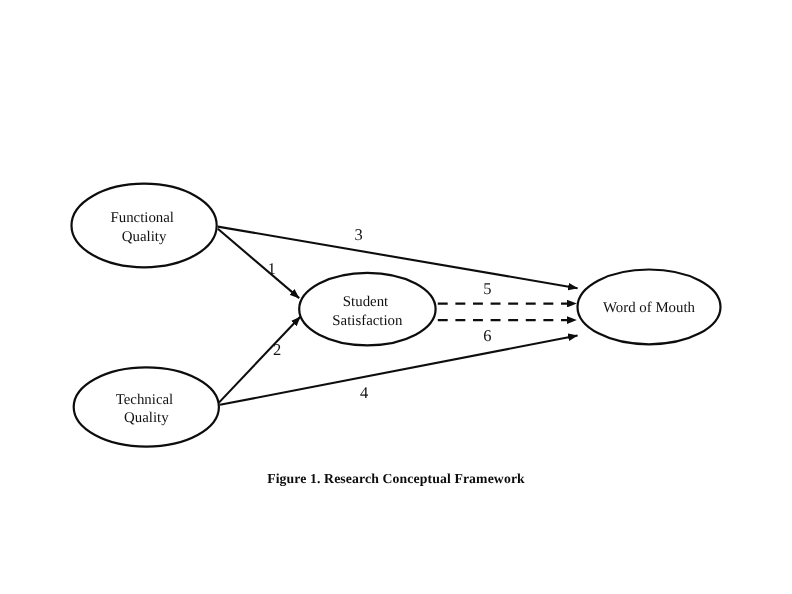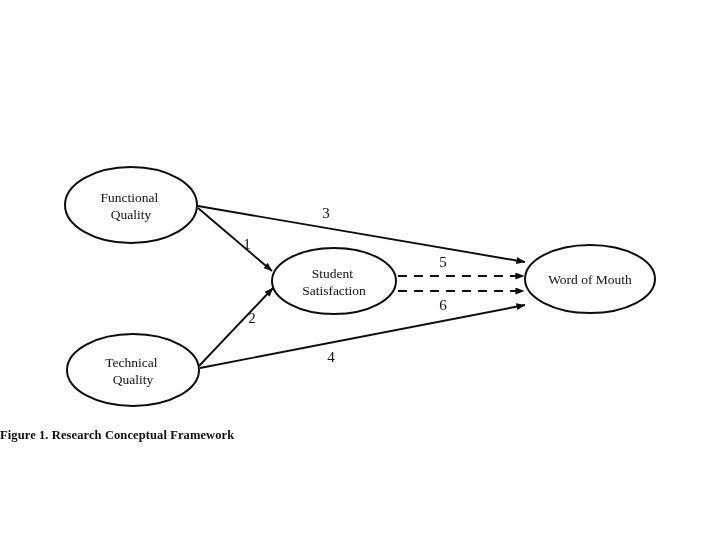--- a/index.html
+++ b/index.html
@@ -54,20 +54,21 @@
     fill: none;
     stroke: #0d0d0d;
     stroke-width: 2.1;
     stroke-dasharray: 9 7;
   }
   .figure-caption {
     position: absolute;
     left: 0;
     top: 428px;
     width: 720px;
+    text-align: center;
     font-family: "Liberation Serif", "DejaVu Serif", serif;
     font-size: 12.5px;
     font-weight: bold;
     letter-spacing: 0.1px;
     color: #0d0d0d;
   }
 </style>
 </head>
 <body>
 

